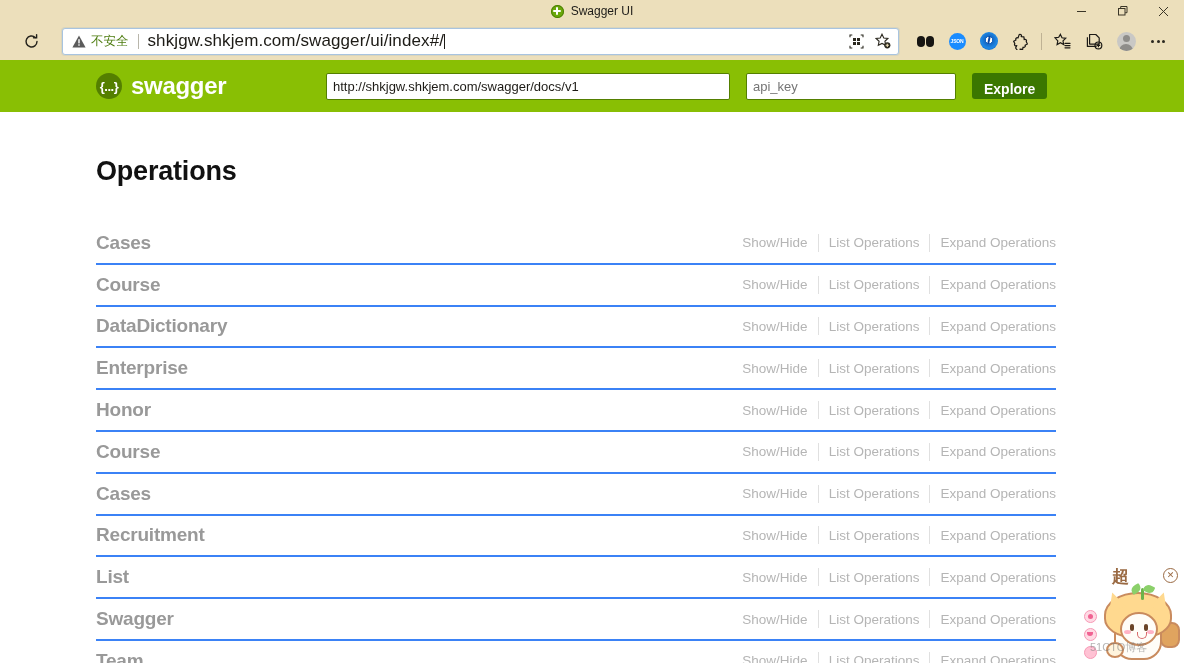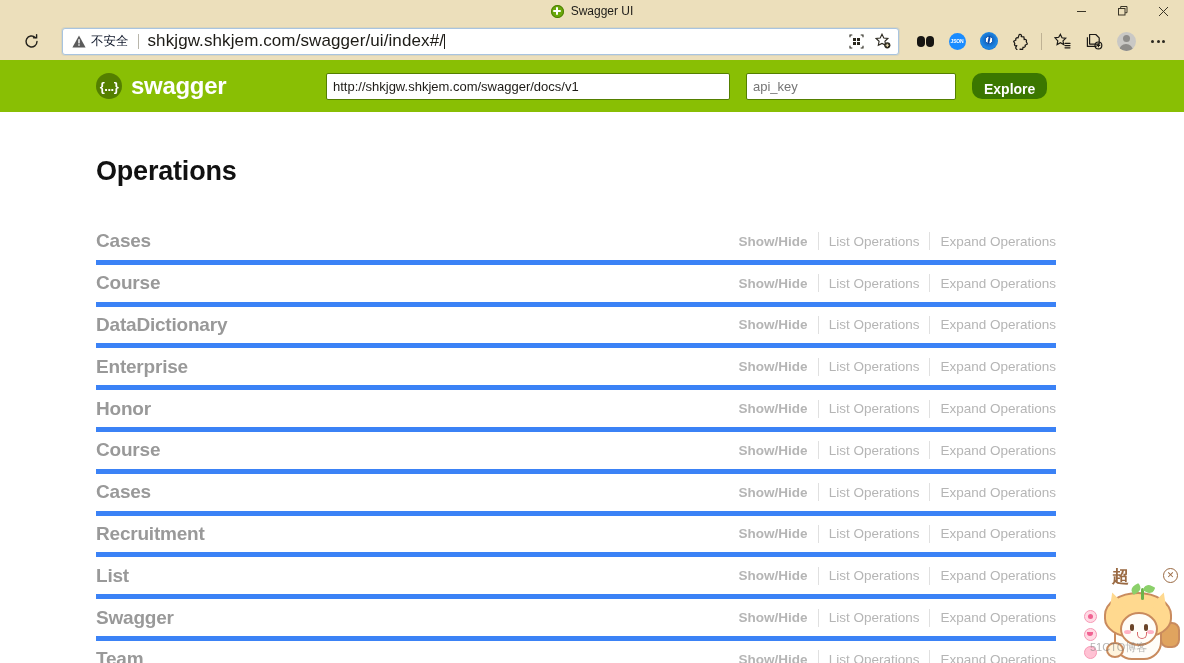--- a/index.html
+++ b/index.html
@@ -40,21 +40,21 @@
   .reload{
     width:26px;height:26px;display:flex;align-items:center;justify-content:center;
     color:#24221c;flex:none;margin-right:18px;
   }
   .omnibox{
     flex:1;height:25px;background:#ffffff;border:1px solid #a8c4e0;
     border-radius:3px;display:flex;align-items:center;padding:0 6px 0 9px;
     box-shadow:0 0 0 1px rgba(120,160,200,.15);
   }
   .warn-tri{width:14px;height:13px;flex:none;margin-right:5px;}
-  .notsecure{font-size:12.5px;color:#0f172a;white-space:nowrap;}
+  .notsecure{font-size:12.5px;color:#4d7c0f;white-space:nowrap;}
   .omni-sep{width:1px;height:15px;background:#b9b6ab;margin:0 9px;flex:none;}
   .urltext{
     font-size:17px;color:#1d1b16;white-space:nowrap;overflow:hidden;
     flex:1;letter-spacing:.1px;
   }
   .caret{display:inline-block;width:1px;height:15px;background:#1d1b16;
     vertical-align:-3px;margin-left:0px;}
   .omni-right{display:flex;align-items:center;gap:9px;padding-left:6px;}
   .omni-ico{width:18px;height:18px;color:#2b281f;display:flex;align-items:center;justify-content:center;}
 
@@ -113,45 +113,45 @@
     font-family:"Liberation Sans",sans-serif;
   }
   .input-key{
     width:210px;height:27px;box-sizing:border-box;margin-left:16px;
     border:1px solid #547f00;background:#fff;border-radius:2px;
     font-size:13px;color:#7c7c7c;padding:0 6px;outline:none;
     font-family:"Liberation Sans",sans-serif;
   }
   .explore-btn{
     margin-left:16px;height:26px;padding:8px 12px;background:#3b7700;color:#ffffff;
-    border:none;border-radius:10px;font-size:14px;font-weight:bold;cursor:pointer;
+    border:none;border-radius:3px;font-size:14px;font-weight:bold;cursor:pointer;
     font-family:"Liberation Sans",sans-serif;
   }
 
   
   .page{padding:0;background:#fff;}
   .page-title{
     margin:0;padding:44px 0 0 96px;font-size:27px;font-weight:bold;color:#111111;
     letter-spacing:-.2px;
   }
   .resources{margin:36px 0 0 0;padding:0;list-style:none;}
   .res-row{
     width:960px;margin:0 0 0 96px;height:41.8px;box-sizing:border-box;
     display:flex;align-items:center;justify-content:space-between;
-    border-bottom:5px solid #3b82f6;
+    border-bottom:2px solid #3b82f6;
   }
   .res-name{
     font-size:19px;font-weight:bold;color:#999999;letter-spacing:-.2px;
   }
   .res-ops{display:flex;align-items:center;}
   .op-link{
     font-size:13.5px;color:#b5b5b5;text-decoration:none;padding:0 10px;cursor:pointer;
     white-space:nowrap;
   }
-  .op-link:first-child{padding-left:0;font-weight:bold;}
+  .op-link:first-child{padding-left:0;}
   .op-link:last-child{padding-right:0;}
   .op-sep{width:1px;height:18px;background:#e0e0e0;}
 
   
   .mascot{
     position:absolute;right:0px;bottom:0px;width:104px;height:103px;
     pointer-events:auto;
   }
   .mascot-super{
     position:absolute;left:32px;top:8px;font-size:17px;color:#9a6a43;

